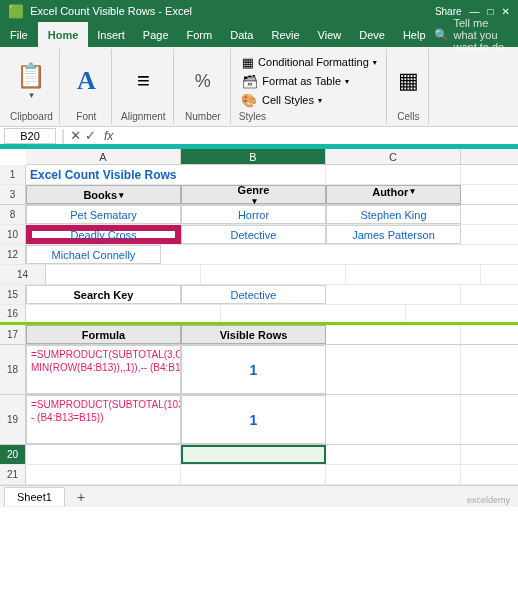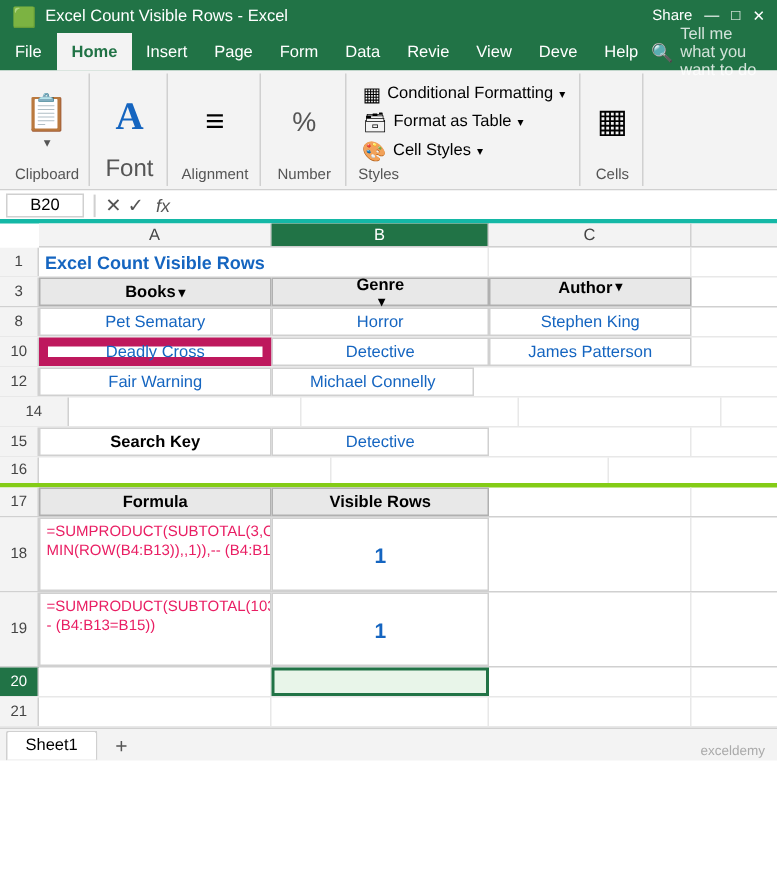--- a/index.html
+++ b/index.html
@@ -47,21 +47,21 @@
         <span style="font-size:9px; color:#555;">▾</span>
       </div>
     </div>
     <div style="font-size:10px; color:#555; margin-top:1px;">Clipboard</div>
   </div>
 
   <div style="display:flex; flex-direction:column; align-items:center; border-right:1px solid #d0d0d0; padding:2px 6px; justify-content:space-between; min-width:50px;">
     <div style="flex:1; display:flex; flex-direction:column; align-items:center; justify-content:center; gap:2px;">
       <div style="font-size:26px; cursor:pointer; font-weight:bold; color:#1565c0; font-family:serif;">A</div>
     </div>
-    <div style="font-size:16px; color:#555;">Font</div>
+    <div style="font-size:10px; color:#555;">Font</div>
   </div>
 
   <div style="display:flex; flex-direction:column; align-items:center; border-right:1px solid #d0d0d0; padding:2px 6px; justify-content:space-between; min-width:60px;">
     <div style="flex:1; display:flex; align-items:center; justify-content:center;">
       <div style="font-size:22px; cursor:pointer;">≡</div>
     </div>
     <div style="font-size:10px; color:#555;">Alignment</div>
   </div>
 
   <div style="display:flex; flex-direction:column; align-items:center; border-right:1px solid #d0d0d0; padding:2px 6px; justify-content:space-between; min-width:55px;">
@@ -95,21 +95,21 @@
   <div style="display:flex; flex-direction:column; align-items:center; border-right:1px solid #d0d0d0; padding:2px 6px; justify-content:space-between; min-width:40px;">
     <div style="flex:1; display:flex; align-items:center; justify-content:center;">
       <div style="font-size:22px; cursor:pointer;">▦</div>
     </div>
     <div style="font-size:10px; color:#555;">Cells</div>
   </div>
 
   <div style="flex:1;"></div>
 </div>
 
-<div style="display:flex; align-items:center; border-bottom:3px solid #14b8a6; height:22px; padding:0 4px; gap:4px; background:#fff;">
+<div style="display:flex; align-items:center; border-bottom:5px solid #14b8a6; height:22px; padding:0 4px; gap:4px; background:#fff;">
   <div style="width:52px; border:1px solid #d0d0d0; padding:1px 4px; font-size:11px; text-align:center;">
     <span>B20</span>
   </div>
   <div style="color:#d0d0d0; font-size:16px; margin:0 1px;">|</div>
   <div style="display:flex; gap:4px; color:#555; font-size:13px;">
     <span style="cursor:pointer;">✕</span>
     <span style="cursor:pointer;">✓</span>
   </div>
   <div style="font-size:12px; color:#555; font-style:italic; padding:0 4px;">fx</div>
   <div style="flex:1; font-size:11px; padding:0 4px;"></div>
@@ -154,21 +154,20 @@
 
   <div style="display:flex; height:20px; border-bottom:1px solid #e8e8e8;">
     <div style="width:26px; min-width:26px; background:#f3f3f3; border-right:1px solid #d0d0d0; display:flex; align-items:center; justify-content:center; font-size:10px; color:#444;">10</div>
     <div style="width:155px; min-width:155px; display:flex; align-items:center; justify-content:center; padding:0 4px; font-size:11px; color:#1565c0; border:6px solid #be185d;">Deadly Cross</div>
     <div style="width:145px; min-width:145px; display:flex; align-items:center; justify-content:center; padding:0 4px; font-size:11px; color:#1565c0; border:1px solid #d0d0d0;">Detective</div>
     <div style="width:135px; min-width:135px; display:flex; align-items:center; justify-content:center; padding:0 4px; font-size:11px; color:#1565c0; border:1px solid #d0d0d0;">James Patterson</div>
   </div>
 
   <div style="display:flex; height:20px; border-bottom:1px solid #e8e8e8;">
     <div style="width:26px; min-width:26px; background:#f3f3f3; border-right:1px solid #d0d0d0; display:flex; align-items:center; justify-content:center; font-size:10px; color:#444;">12</div>
-    <div style="width:155px; min-width:155px; display:flex; align-items:center; justify-content:center; padding:0 4px; font-size:11px; color:#1565c0; border:1px solid #d0d0d0;">Fair Warning</div>
     <div style="width:135px; min-width:135px; display:flex; align-items:center; justify-content:center; padding:0 4px; font-size:11px; color:#1565c0; border:1px solid #d0d0d0;">Michael Connelly</div>
   </div>
 
   <div style="display:flex; height:20px; border-bottom:1px solid #e8e8e8;">
     <div style="width:46px; min-width:26px; background:#f3f3f3; border-right:1px solid #d0d0d0; display:flex; align-items:center; justify-content:center; font-size:10px; color:#444;">14</div>
     <div style="width:155px; min-width:155px; border-right:1px solid #e8e8e8;"></div>
     <div style="width:145px; min-width:145px; border-right:1px solid #e8e8e8;"></div>
     <div style="width:135px; min-width:135px; border-right:1px solid #e8e8e8;"></div>
   </div>
 

